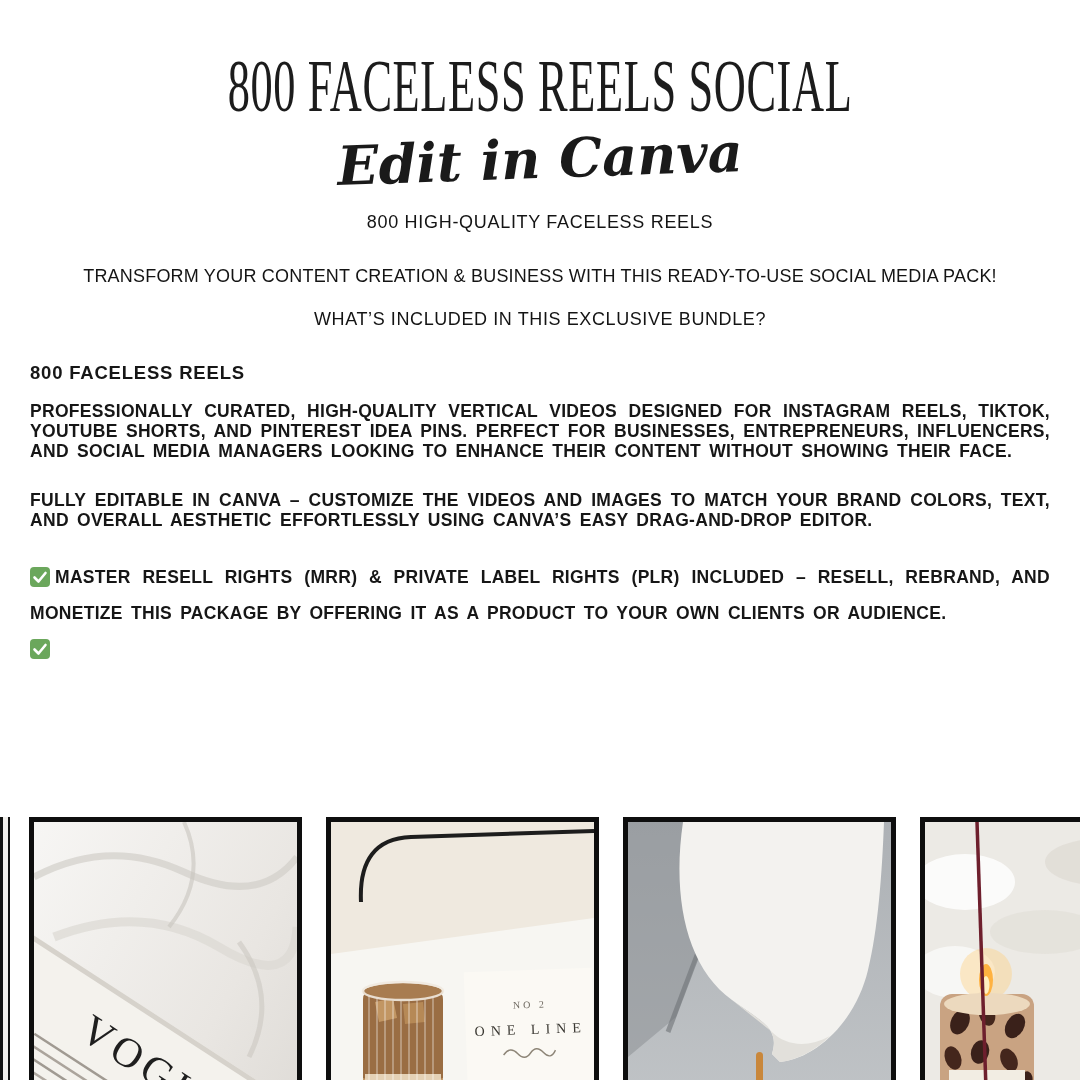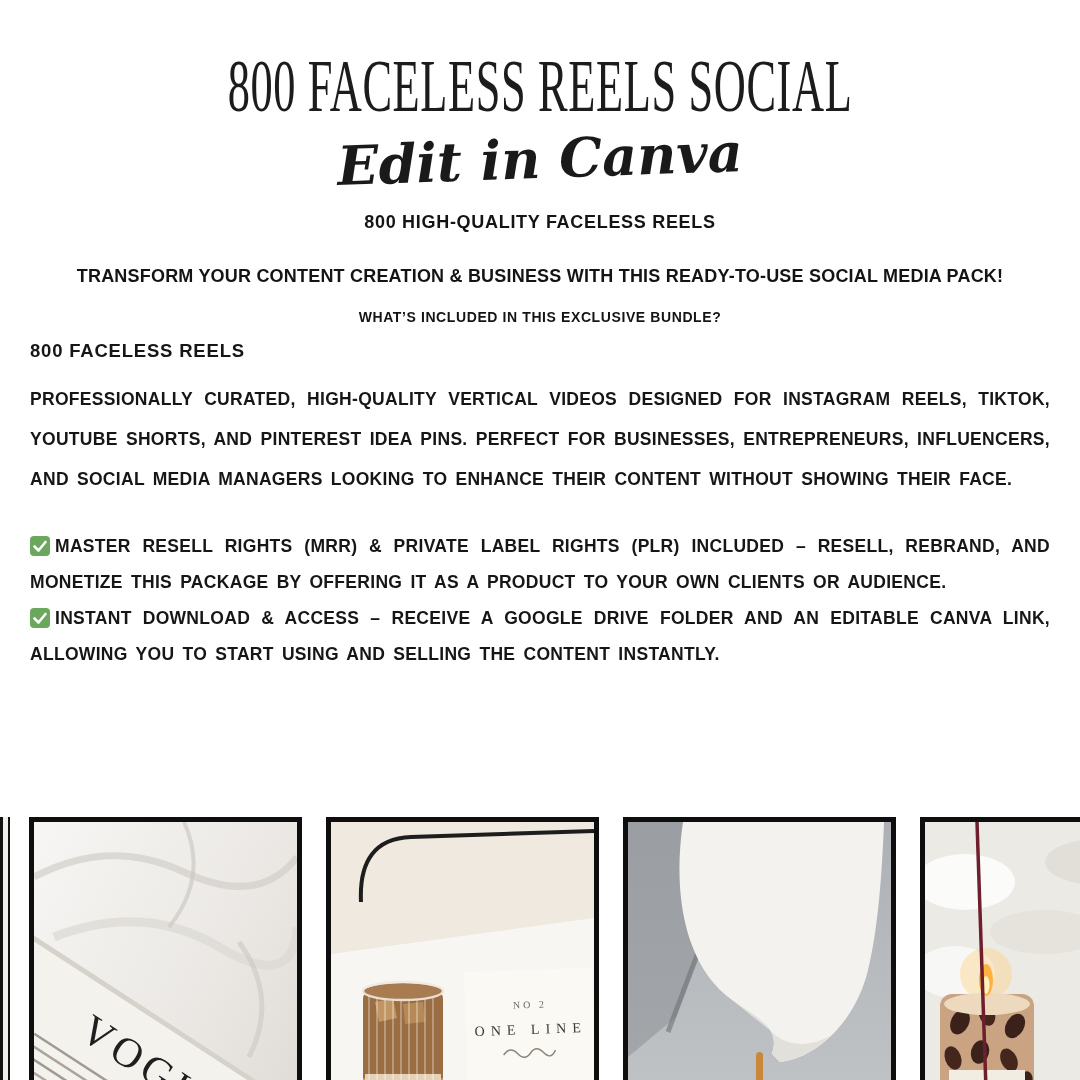--- a/index.html
+++ b/index.html
@@ -18,33 +18,33 @@
     letter-spacing:1px; color:#1c1c1c;
     transform:scaleX(0.60); transform-origin:center;
     white-space:nowrap;
   }
   .script {
     text-align:center; margin-top:-6px;
     font-family:"DejaVu Serif", serif; font-style:italic; font-weight:700;
     font-size:54px; line-height:78px; color:#1a1a1a;
     transform:rotate(-2deg);
   }
-  .center-line { text-align:center; font-weight:700; color:#141414; }
+  .center-line { text-align:center; font-weight:400; color:#141414; }
   .tagline  { font-size:18px; letter-spacing:.7px; margin-top:14px; }
   .intro    { font-size:18px; letter-spacing:.2px; margin-top:33px; }
-  .question { font-size:14px; letter-spacing:.6px; margin-top:22px; }
+  .question { font-size:18px; letter-spacing:.6px; margin-top:22px; }
 
   
   .content { padding:0 30px; }
   .section-heading {
-    margin-top:15px; font-size:18.5px; font-weight:700; letter-spacing:.8px;
+    margin-top:32px; font-size:18.5px; font-weight:700; letter-spacing:.8px;
   }
   .para {
     margin-top:17px; font-size:17.5px; font-weight:700;
-    letter-spacing:.3px; word-spacing:3px; line-height:40px;
+    letter-spacing:.3px; word-spacing:3px; line-height:20px;
     text-align:justify;
   }
   .para.second { margin-top:29px; }
   .features { margin-top:29px; }
   .feature {
     font-size:17.5px; font-weight:700; letter-spacing:.3px; word-spacing:3px;
     line-height:36px; text-align:justify;
   }
   .check {
     display:inline-block; width:20px; height:20px;
@@ -75,28 +75,29 @@
 <h1 class="title">800 FACELESS REELS SOCIAL</h1>
 <div class="script">Edit in Canva</div>
 
 <div class="center-line tagline">800 HIGH-QUALITY FACELESS REELS</div>
 <div class="center-line intro">TRANSFORM YOUR CONTENT CREATION &amp; BUSINESS WITH THIS READY-TO-USE SOCIAL MEDIA PACK!</div>
 <div class="center-line question">WHAT’S INCLUDED IN THIS EXCLUSIVE BUNDLE?</div>
 
 <div class="content">
   <div class="section-heading">800 FACELESS REELS</div>
   <p class="para">PROFESSIONALLY CURATED, HIGH-QUALITY VERTICAL VIDEOS DESIGNED FOR INSTAGRAM REELS, TIKTOK, YOUTUBE SHORTS, AND PINTEREST IDEA PINS. PERFECT FOR BUSINESSES, ENTREPRENEURS, INFLUENCERS, AND SOCIAL MEDIA MANAGERS LOOKING TO ENHANCE THEIR CONTENT WITHOUT SHOWING THEIR FACE.</p>
+  <p class="para second">FULLY EDITABLE IN CANVA – CUSTOMIZE THE VIDEOS AND IMAGES TO MATCH YOUR BRAND COLORS, TEXT, AND OVERALL AESTHETIC EFFORTLESSLY USING CANVA’S EASY DRAG-AND-DROP EDITOR.</p>
 
   <div class="features">
     <p class="feature"><span class="check"><svg width="20" height="20" viewBox="0 0 20 20">
             <path d="M4.5 10.5l4 4 7-8.5" stroke="#ffffff" stroke-width="2.6" fill="none" stroke-linecap="round" stroke-linejoin="round"></path>
           </svg></span><span>MASTER RESELL RIGHTS (MRR) &amp; PRIVATE LABEL RIGHTS (PLR) INCLUDED – RESELL, REBRAND, AND MONETIZE THIS PACKAGE BY OFFERING IT AS A PRODUCT TO YOUR OWN CLIENTS OR AUDIENCE.</span></p>
     <p class="feature"><span class="check"><svg width="20" height="20" viewBox="0 0 20 20">
             <path d="M4.5 10.5l4 4 7-8.5" stroke="#ffffff" stroke-width="2.6" fill="none" stroke-linecap="round" stroke-linejoin="round"></path>
-          </svg></span><span>INSTANT DOWNLOAD &amp; ACCESS – RECEIVE A GOOGLE DRIVE FOLDER AND AN EDITABLE CANVA LINK, ALLOWING YOU TO START USING AND SELLING THE CONTENT INSTANTLY.</span></p>
+          </svg></span></p>
   </div>
 </div>
 
 <div class="gallery">
 
   <div class="photo-sliver"></div>
 
   <div class="photo ph1">
     <svg viewBox="0 0 263 475" preserveAspectRatio="xMidYMid slice">
       <defs>

